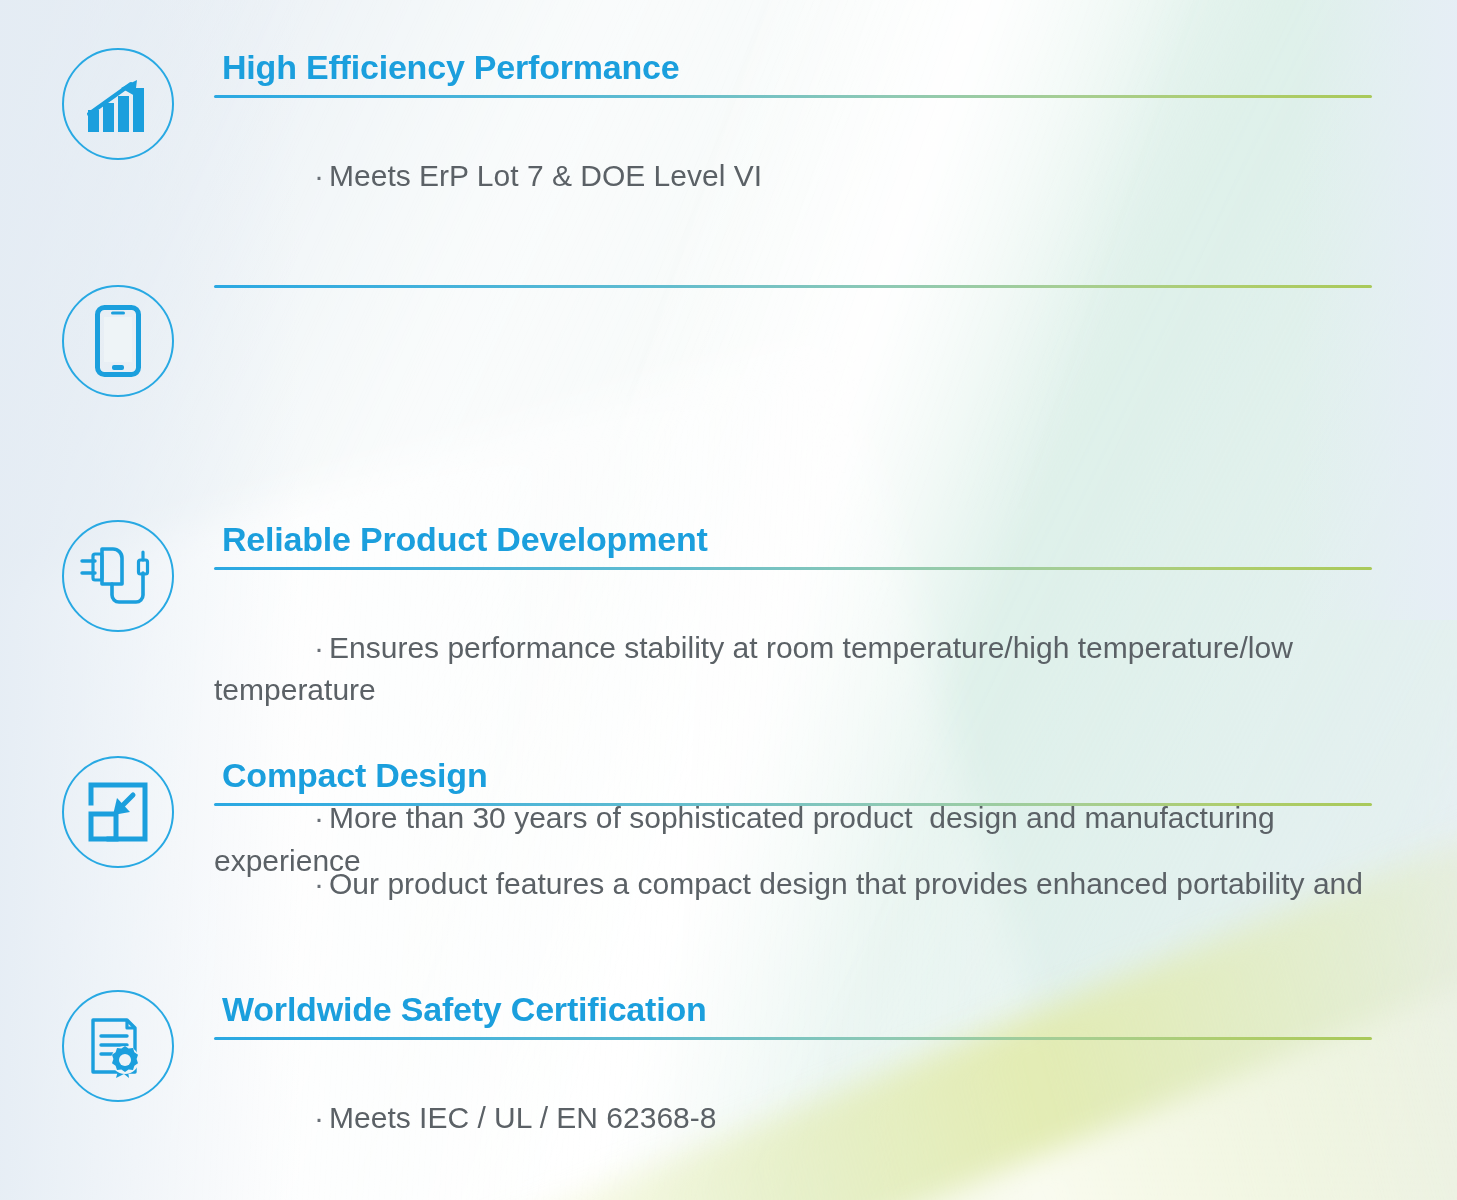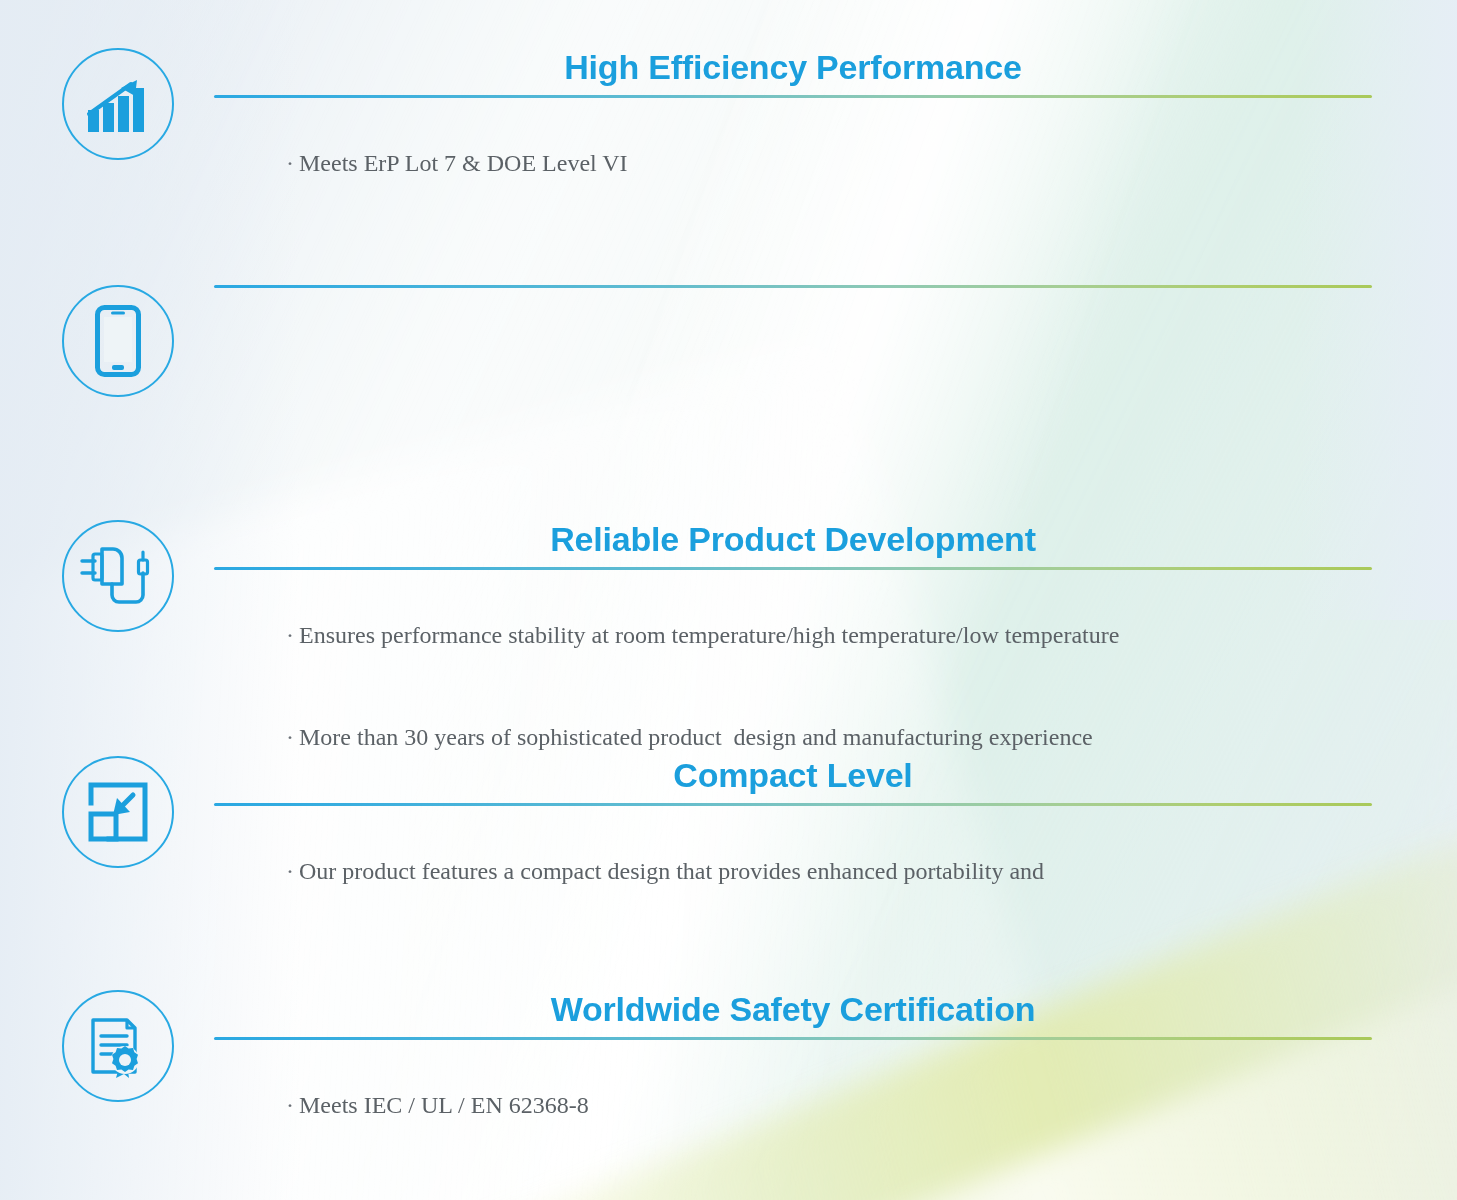--- a/index.html
+++ b/index.html
@@ -150,23 +150,22 @@
     flex: 1 1 auto;
     margin-left: 36px;
     padding-right: 85px;
   }
   .feature-title {
     color: #1b9fdd;
     font-size: 34px;
     font-weight: bold;
     line-height: 1.12;
     letter-spacing: -0.2px;
-    margin: 0 0 9px 0;
+    margin: 0 0 9px 8px;
     white-space: nowrap;
-    text-align: center;
   }
   .feature-rule {
     height: 3px;
     width: 100%;
     background: linear-gradient(90deg,
         #2aa8e2 0%,
         #3fb0dd 16%,
         #60bcd0 38%,
         #8ec9b4 58%,
         #a6ce93 74%,
@@ -175,24 +174,23 @@
     border-radius: 2px;
     margin-bottom: 14px;
   }
   .feature-lines {
     margin: 0;
     padding: 0;
     list-style: none;
   }
   .feature-line {
     color: #5b6166;
-    font-size: 24px;
+    font-size: 30px;
     line-height: 1.42;
     white-space: pre-wrap;
-    font-family: Liberation Serif, serif;
   }
   .feature-line .bullet {
     color: #6a7077;
     margin-right: 5px;
   }
   .feature-line .cont {
     display: block;
     padding-left: 18px;
   }
 
@@ -312,21 +310,21 @@
 
               <rect x="4" y="33" width="25" height="25" stroke="#1b9fdd" stroke-width="5"></rect>
 
               <path d="M46 14 L30 30" stroke="#1b9fdd" stroke-width="5" stroke-linecap="round"></path>
               <path d="M26 34 L30 17 L43 31 Z" fill="#1b9fdd"></path>
             </svg>
           </span>
         </div>
       </div>
       <div class="feature-body">
-        <h2 class="feature-title">Compact Level</h2>
+        <h2 class="feature-title">Compact Design</h2>
         <div class="feature-rule"></div>
         <ul class="feature-lines">
           <li class="feature-line">
             <span class="bullet">·</span><span>Our product features a compact design that provides enhanced portability and</span>
           </li>
         </ul>
       </div>
     </li>
 
     <li class="feature" data-row="4">

